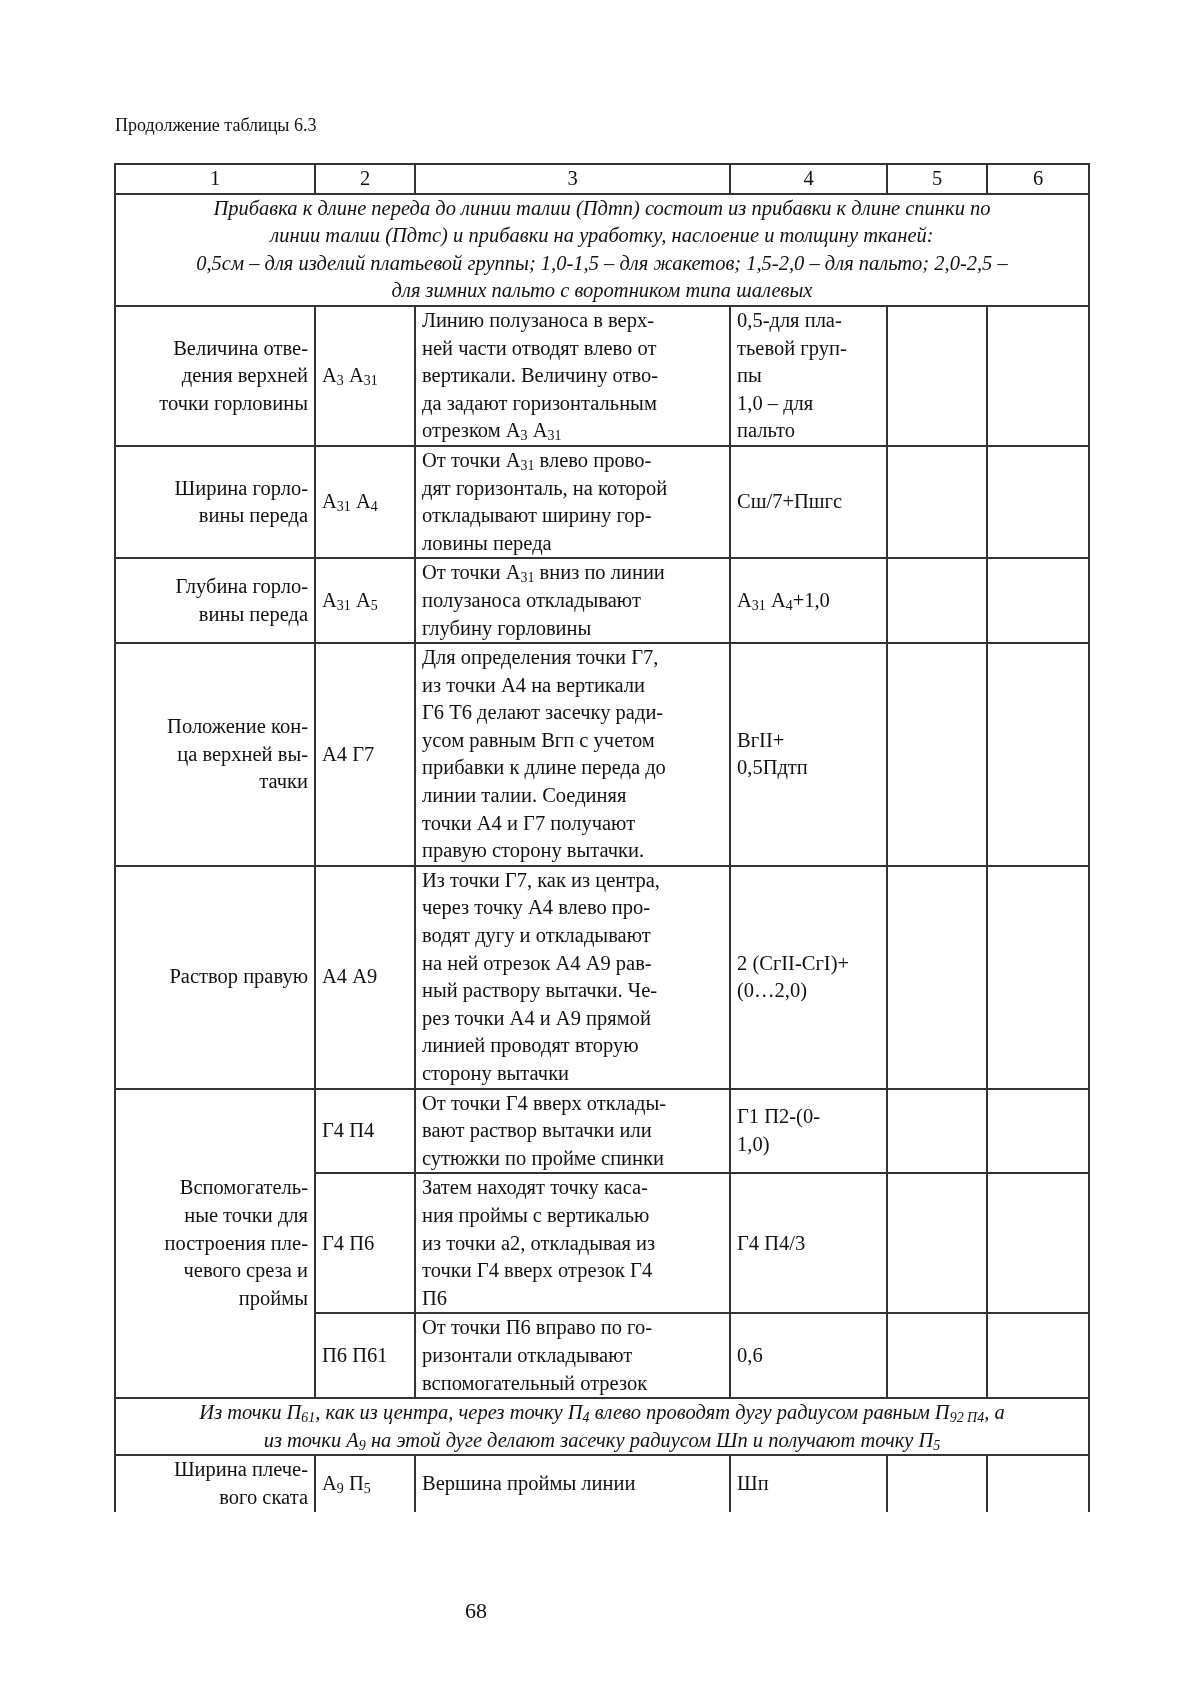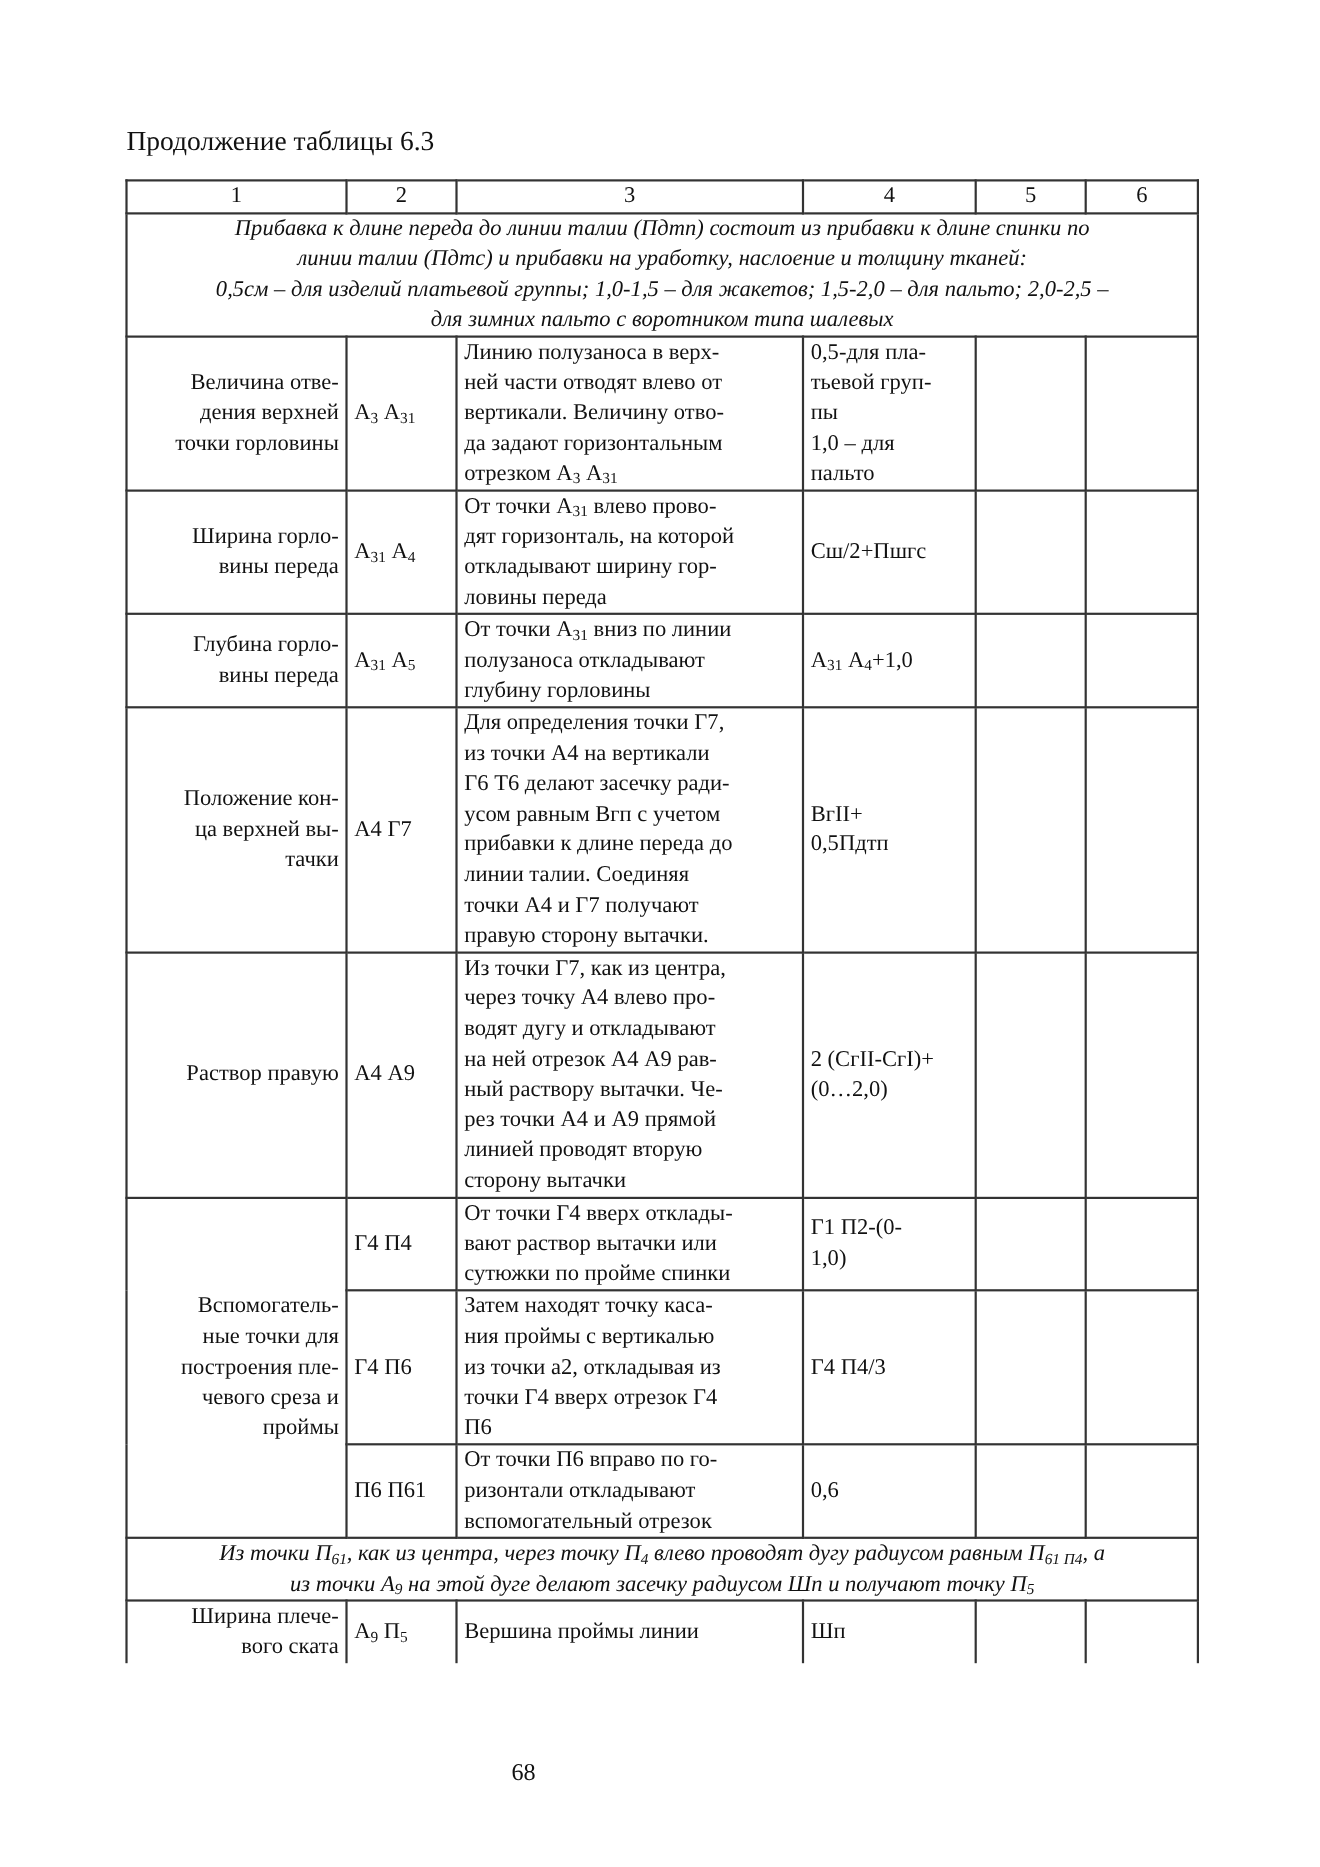--- a/index.html
+++ b/index.html
@@ -1,18 +1,18 @@
 <!DOCTYPE html>
 <html><head>
 <meta charset="utf-8">
 <style>
   html, body { margin: 0; padding: 0; background: #ffffff; }
   body { width: 1200px; height: 1697px; position: relative; overflow: hidden;
          font-family: "Liberation Serif", serif; color: #111; }
-  .caption { position: absolute; left: 115px; top: 115px; font-size: 25px; }
+  .caption { position: absolute; left: 115px; top: 115px; font-size: 18px; }
   table.doc { position: absolute; left: 114px; top: 163px; border-collapse: collapse;
               table-layout: fixed; width: 974px; font-size: 20.5px; line-height: 27.6px; }
   table.doc td { border: 2px solid #333; padding: 0 6px; vertical-align: middle; }
   table.doc td.c { text-align: left; }
   table.doc td.l { text-align: right; }
   .hdr td { height: 27px; text-align: center; }
   .full { text-align: center; padding: 0 4px; font-style: italic; }
   .nobottom { border-bottom: none !important; }
   .pageno { position: absolute; left: 0; width: 952px; top: 1598px; text-align: center; font-size: 22px; }
   sub { font-size: 0.68em; vertical-align: -0.25em; line-height: 0; }
@@ -56,21 +56,21 @@
     <td class="c">Линию полузаноса в верх-<br>ней части отводят влево от<br>вертикали. Величину отво-<br>да задают горизонтальным<br>отрезком А<sub>3</sub> А<sub>31</sub></td>
     <td class="c">0,5-для пла-<br>тьевой груп-<br>пы<br>1,0 – для<br>пальто</td>
     <td></td>
     <td></td>
   </tr>
 
   <tr style="height:104px">
     <td class="l">Ширина горло-<br>вины переда</td>
     <td class="c">А<sub>31</sub> А<sub>4</sub></td>
     <td class="c">От точки А<sub>31</sub> влево прово-<br>дят горизонталь, на которой<br>откладывают ширину гор-<br>ловины переда</td>
-    <td class="c">Сш/2+Пшгс</td>
+    <td class="c">Сш/7+Пшгс</td>
     <td></td>
     <td></td>
   </tr>
 
   <tr style="height:78px">
     <td class="l">Глубина горло-<br>вины переда</td>
     <td class="c">А<sub>31</sub> А<sub>5</sub></td>
     <td class="c">От точки А<sub>31</sub> вниз по линии<br>полузаноса откладывают<br>глубину горловины</td>
     <td class="c">А<sub>31</sub> А<sub>4</sub>+1,0</td>
     <td></td>
@@ -112,21 +112,21 @@
   </tr>
   <tr style="height:80px">
     <td class="c">П6 П61</td>
     <td class="c">От точки П6 вправо по го-<br>ризонтали откладывают<br>вспомогательный отрезок</td>
     <td class="c">0,6</td>
     <td></td>
     <td></td>
   </tr>
 
   <tr>
-    <td colspan="6" class="full">Из точки П<sub>61</sub>, как из центра, через точку П<sub>4</sub> влево проводят дугу радиусом равным П<sub>61 П4</sub>, а<br>из точки А<sub>9</sub> на этой дуге делают засечку радиусом Шп и получают точку П<sub>5</sub></td>
+    <td colspan="6" class="full">Из точки П<sub>61</sub>, как из центра, через точку П<sub>4</sub> влево проводят дугу радиусом равным П<sub>92 П4</sub>, а<br>из точки А<sub>9</sub> на этой дуге делают засечку радиусом Шп и получают точку П<sub>5</sub></td>
   </tr>
 
   <tr style="height:52px">
     <td class="l nobottom">Ширина плече-<br>вого ската</td>
     <td class="c nobottom">А<sub>9</sub> П<sub>5</sub></td>
     <td class="c nobottom">Вершина проймы линии</td>
     <td class="c nobottom">Шп</td>
     <td class="nobottom"></td>
     <td class="nobottom"></td>
   </tr>

